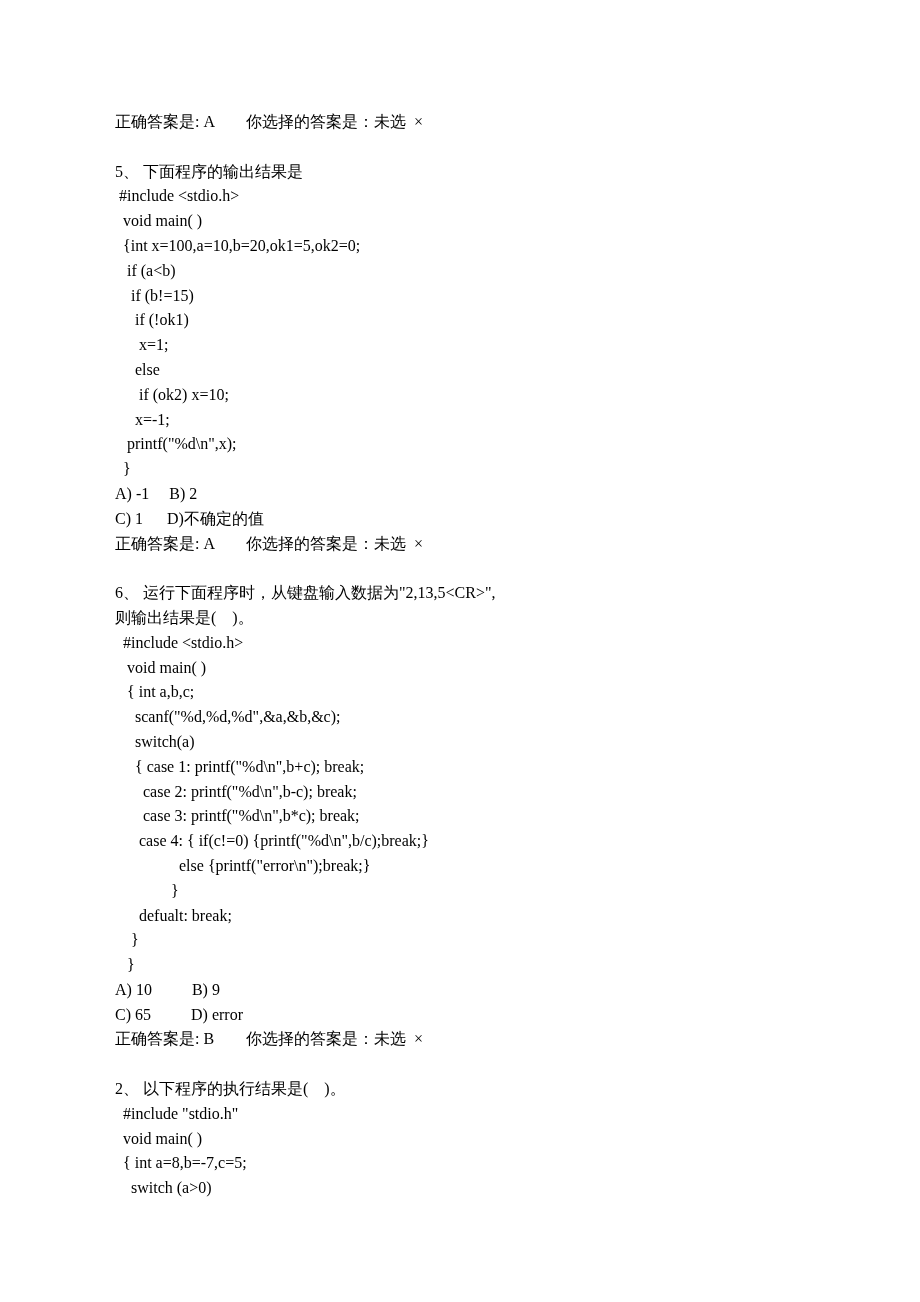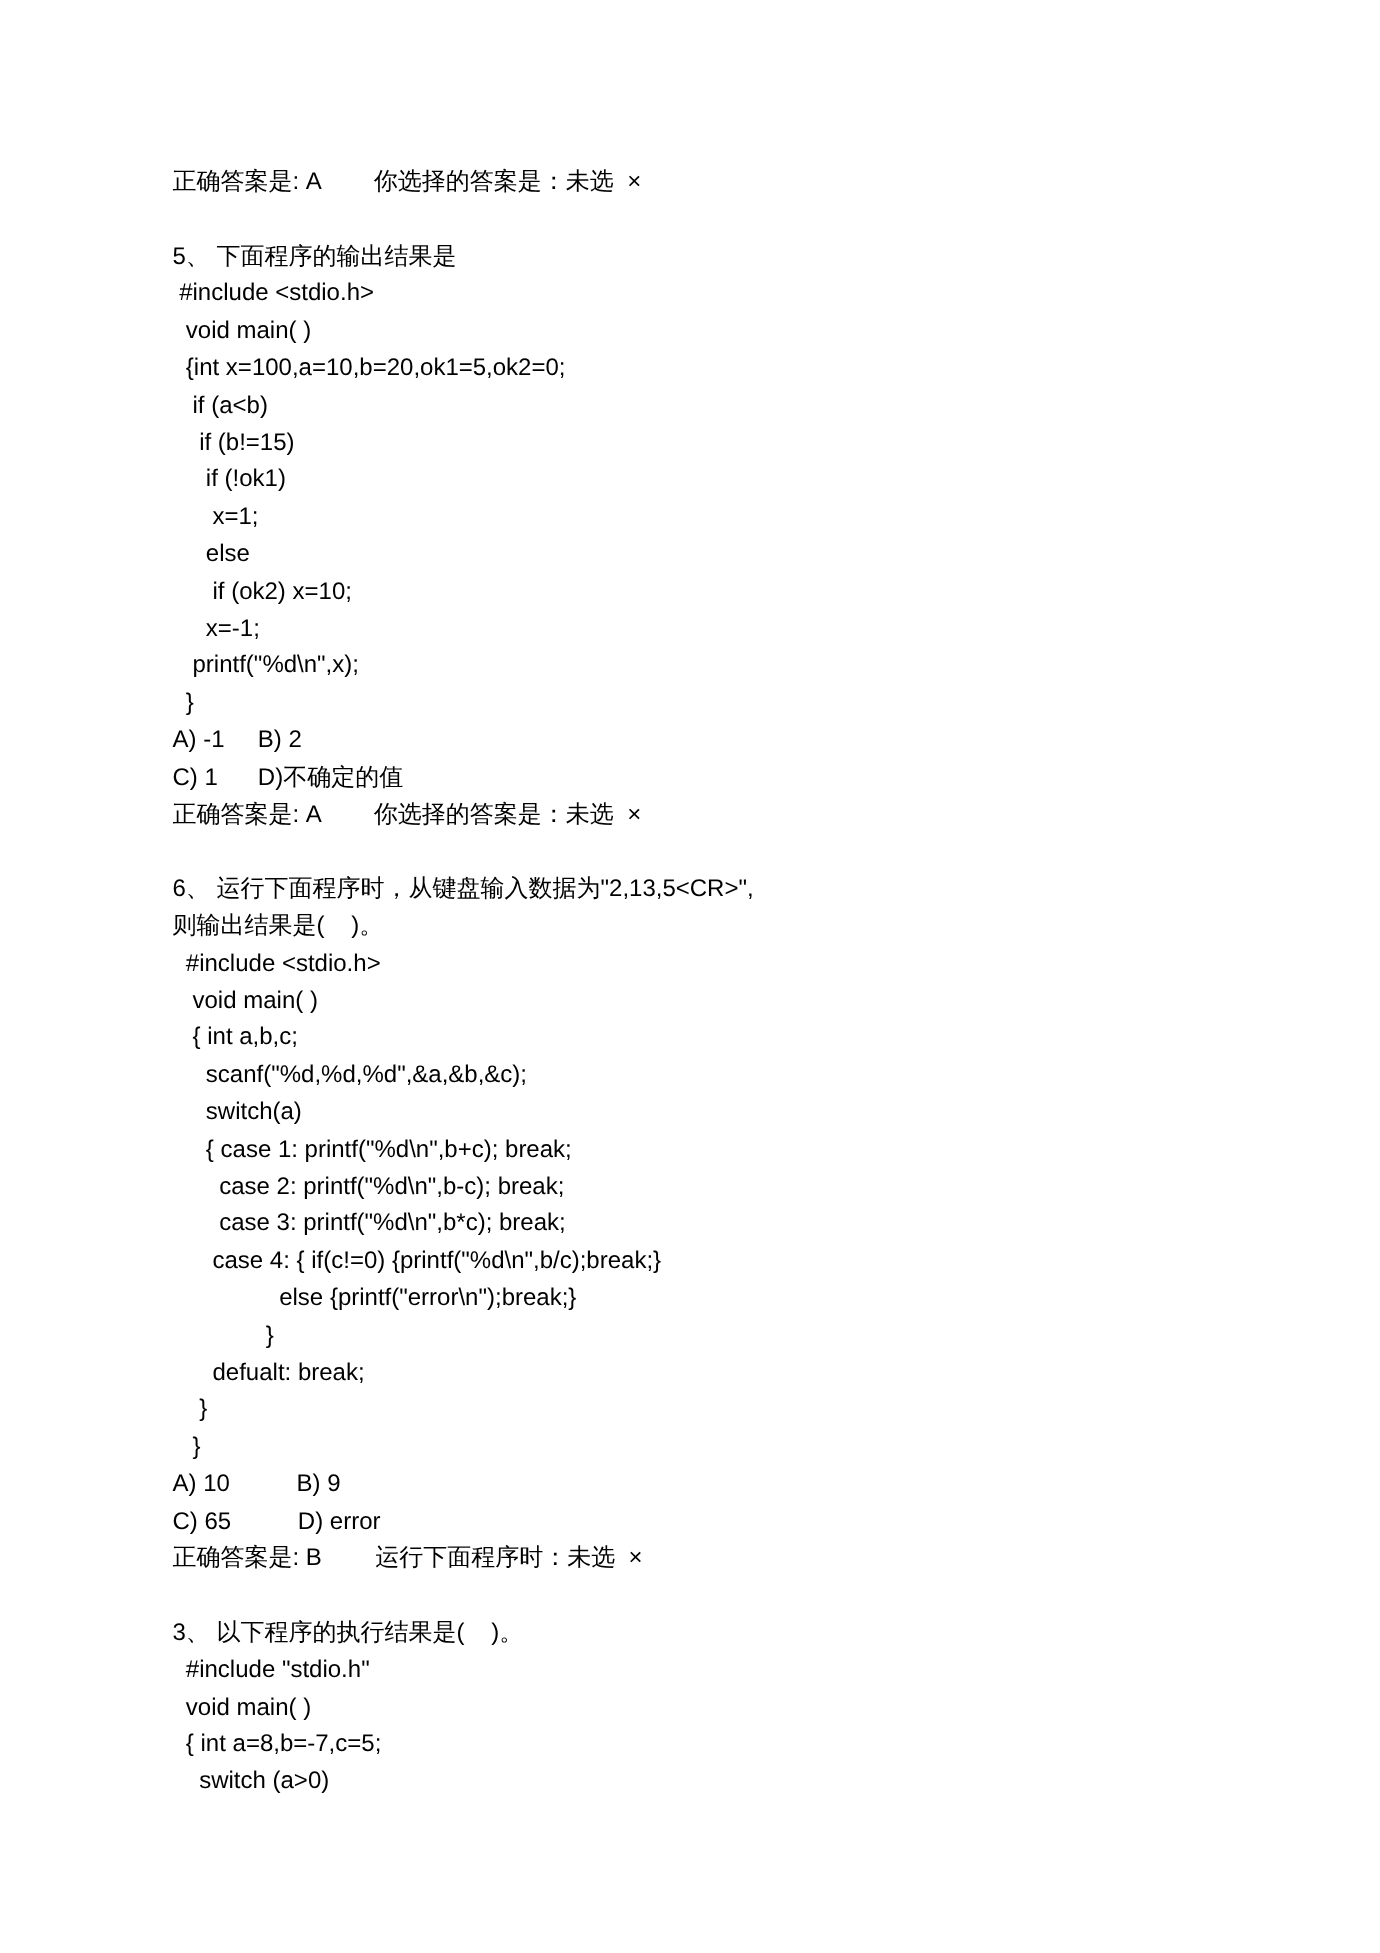--- a/index.html
+++ b/index.html
@@ -12,21 +12,21 @@
     color: #000000;
   }
   .page {
     width: 920px;
     min-height: 1302px;
     padding: 110px 115px 80px 115px;
     box-sizing: border-box;
     white-space: pre-wrap;
   }
   .mono {
-    font-family: Liberation Sans, sans-serif;
+    font-family: Liberation Serif, serif;
     border-radius: 32px;
   }
 </style>
 </head>
 <body>
 
 <div class="page mono"><span>正确答案是: A        你选择的答案是：未选  ×</span>
 
 <span>5、 下面程序的输出结果是</span>
 <span> #include &lt;stdio.h&gt;
@@ -56,19 +56,19 @@
        case 2: printf("%d\n",b-c); break;
        case 3: printf("%d\n",b*c); break;
       case 4: { if(c!=0) {printf("%d\n",b/c);break;}
                 else {printf("error\n");break;}
               }
       defualt: break;
     }
    }</span>
 <span>A) 10          B) 9
 C) 65          D) error</span>
-<span>正确答案是: B        运行下面程序时：未选  ×</span>
+<span>正确答案是: B        你选择的答案是：未选  ×</span>
 
-<span>3、 以下程序的执行结果是(    )。</span>
+<span>2、 以下程序的执行结果是(    )。</span>
 <span>  #include "stdio.h"
   void main( )
   { int a=8,b=-7,c=5;
     switch (a&gt;0)</span></div>
 
 </body></html>

